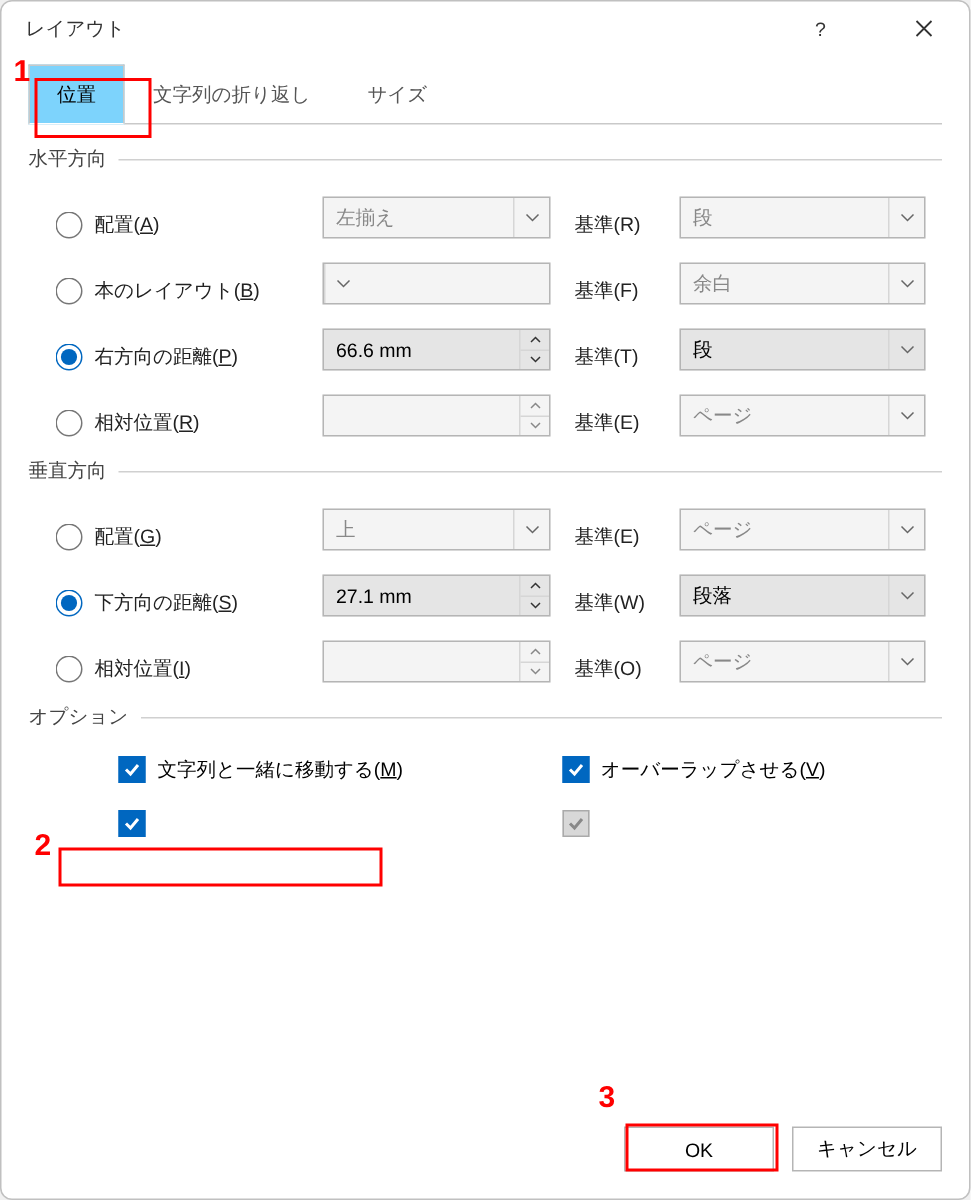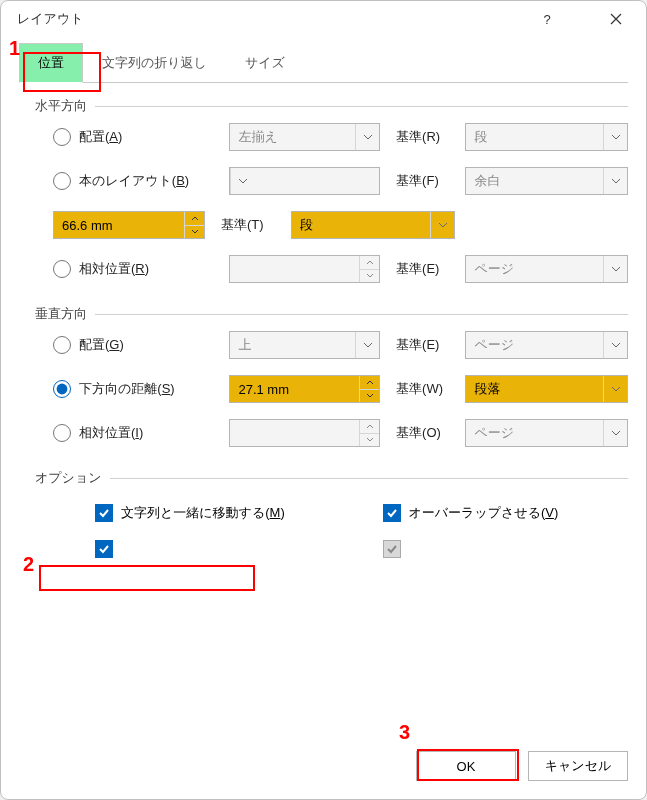--- a/index.html
+++ b/index.html
@@ -7,36 +7,36 @@
 
 .dialog { width: 647px; height: 800px; background: #fff; border: 1px solid #c0c0c0; border-radius: 8px; position: relative; }
 .titlebar { display: flex; align-items: center; height: 36px; padding: 0 8px; gap: 25px; }
 .titlebar-title { flex: 1; padding-left: 8px; color: #333; }
 .titlebar-btn { width: 44px; height: 30px; display: flex; align-items: center; justify-content: center; color: #333; cursor: pointer; }
 .titlebar-btn svg { width: 12px; height: 12px; }
 
 .content { padding: 6px 18px 0 18px; }
 .tabs { display: flex; border-bottom: 1px solid transparent; }
 .tab { padding: 10px 18px 10px 18px; border: 1px solid transparent; border-bottom: none; cursor: pointer; color: #555; }
-.tab.active { border: 1px solid #c9c9c9; border-bottom: 1px solid #fff; color: #000; margin-bottom: -1px; background: #86efac; }
+.tab.active { border: 1px solid #c9c9c9; border-bottom: 1px solid #fff; color: #000; margin-bottom: -1px; background: #7dd3fc; }
 .tab-underline { border-bottom: 1px solid #c9c9c9; margin-top: -1px; }
 
-.group { margin-top: 14px; margin-left: 16px; }
+.group { margin-top: 14px; }
 .group-title { display: flex; align-items: center; color: #444; }
 .group-title .line { flex: 1; border-top: 1px solid #d0d0d0; margin-left: 8px; }
 
-.row { display: flex; align-items: center; height: 44px; padding-left: 18px; }
+.row { display: flex; align-items: flex-end; height: 44px; padding-left: 18px; }
 .radio-cell { width: 178px; display: flex; align-items: center; gap: 8px; }
 .radio-cell input[type=radio] { width: 18px; height: 18px; accent-color: #0067c0; }
 .radio-cell label { color: #222; }
 .value-cell { width: 152px; }
 .ref-label-cell { width: 86px; color: #222; padding-left: 16px; }
 .ref-select-cell { width: 164px; }
 
-.select, .spinner { width: 100%; height: 28px; border: 1px solid #b5b5b5; background: #eab308; display: flex; align-items: center; position: relative; }
+.select, .spinner { width: 100%; height: 28px; border: 1px solid #b5b5b5; background: #e5e5e5; display: flex; align-items: center; position: relative; }
 .select.disabled, .spinner.disabled { background: #f4f4f4; color: #888; gap: 24px; }
 .select-text { flex: 1; padding: 0 8px; }
 .select-chevron { width: 24px; height: 100%; display: flex; align-items: center; justify-content: center; border-left: 1px solid #d6d6d6; }
 .select-chevron svg { width: 10px; height: 6px; }
 .spinner-text { flex: 1; padding: 0 8px; }
 .spinner-btns { width: 20px; height: 100%; display: flex; flex-direction: column; border-left: 1px solid #d6d6d6; }
 .spinner-btn { flex: 1; display: flex; align-items: center; justify-content: center; border-bottom: 1px solid #d6d6d6; }
 .spinner-btn:last-child { border-bottom: none; }
 .spinner-btn svg { width: 8px; height: 5px; }
 
@@ -149,20 +149,24 @@
               <span class="select-chevron">
                 <svg viewBox="0 0 10 6">
                   <path d="M1 1 L5 5 L9 1" stroke="#666" fill="none"></path>
                 </svg>
               </span>
             </div>
           </div>
       </div>
 
       <div class="row">
+        <div class="radio-cell">
+            <input type="radio" name="h" checked="" style="">
+            <label><span>右方向の距離(</span><span class="ul">P</span><span>)</span></label>
+          </div>
         <div class="value-cell">
             <div class="spinner">
               <span class="spinner-text">66.6 mm</span>
               <span class="spinner-btns">
                 <span class="spinner-btn">
                   <svg viewBox="0 0 8 5">
                     <path d="M1 4 L4 1 L7 4" stroke="#333" fill="none"></path>
                   </svg>
                 </span>
                 <span class="spinner-btn">

